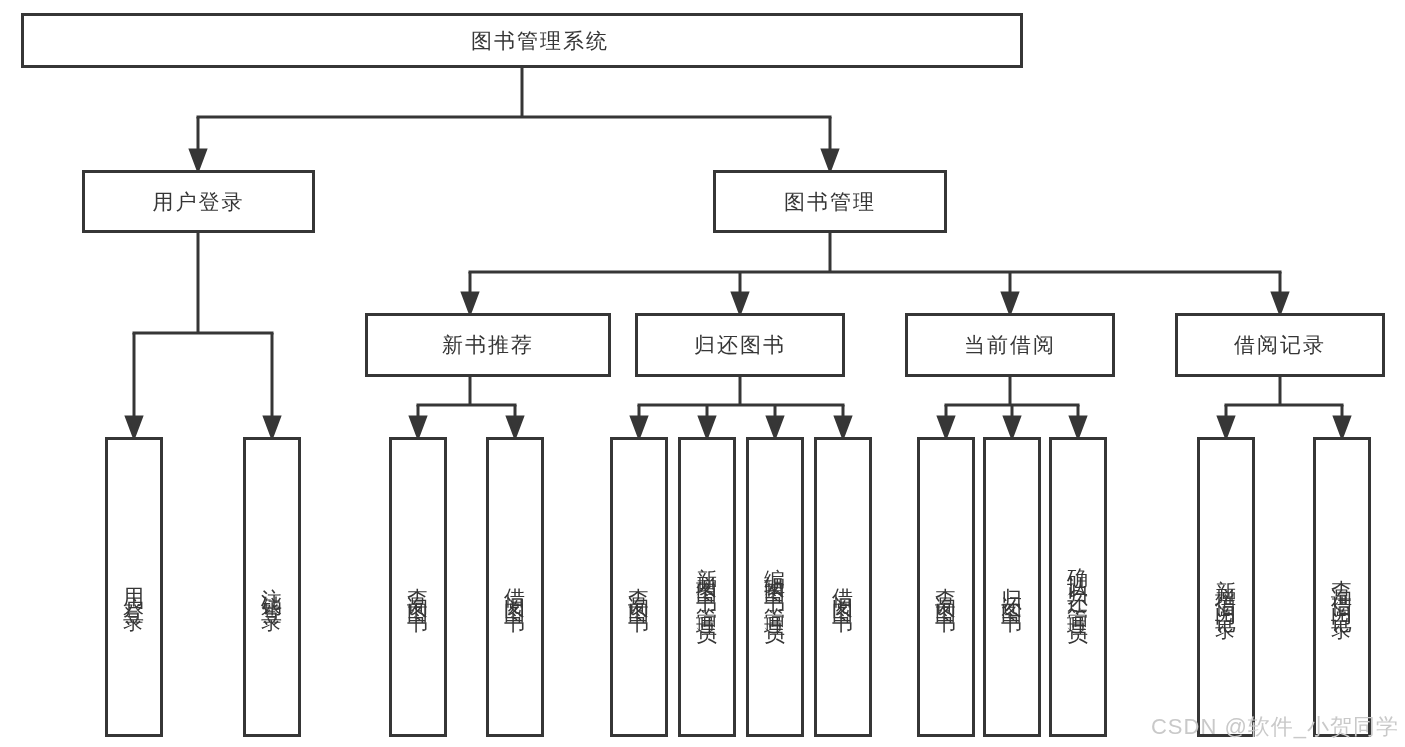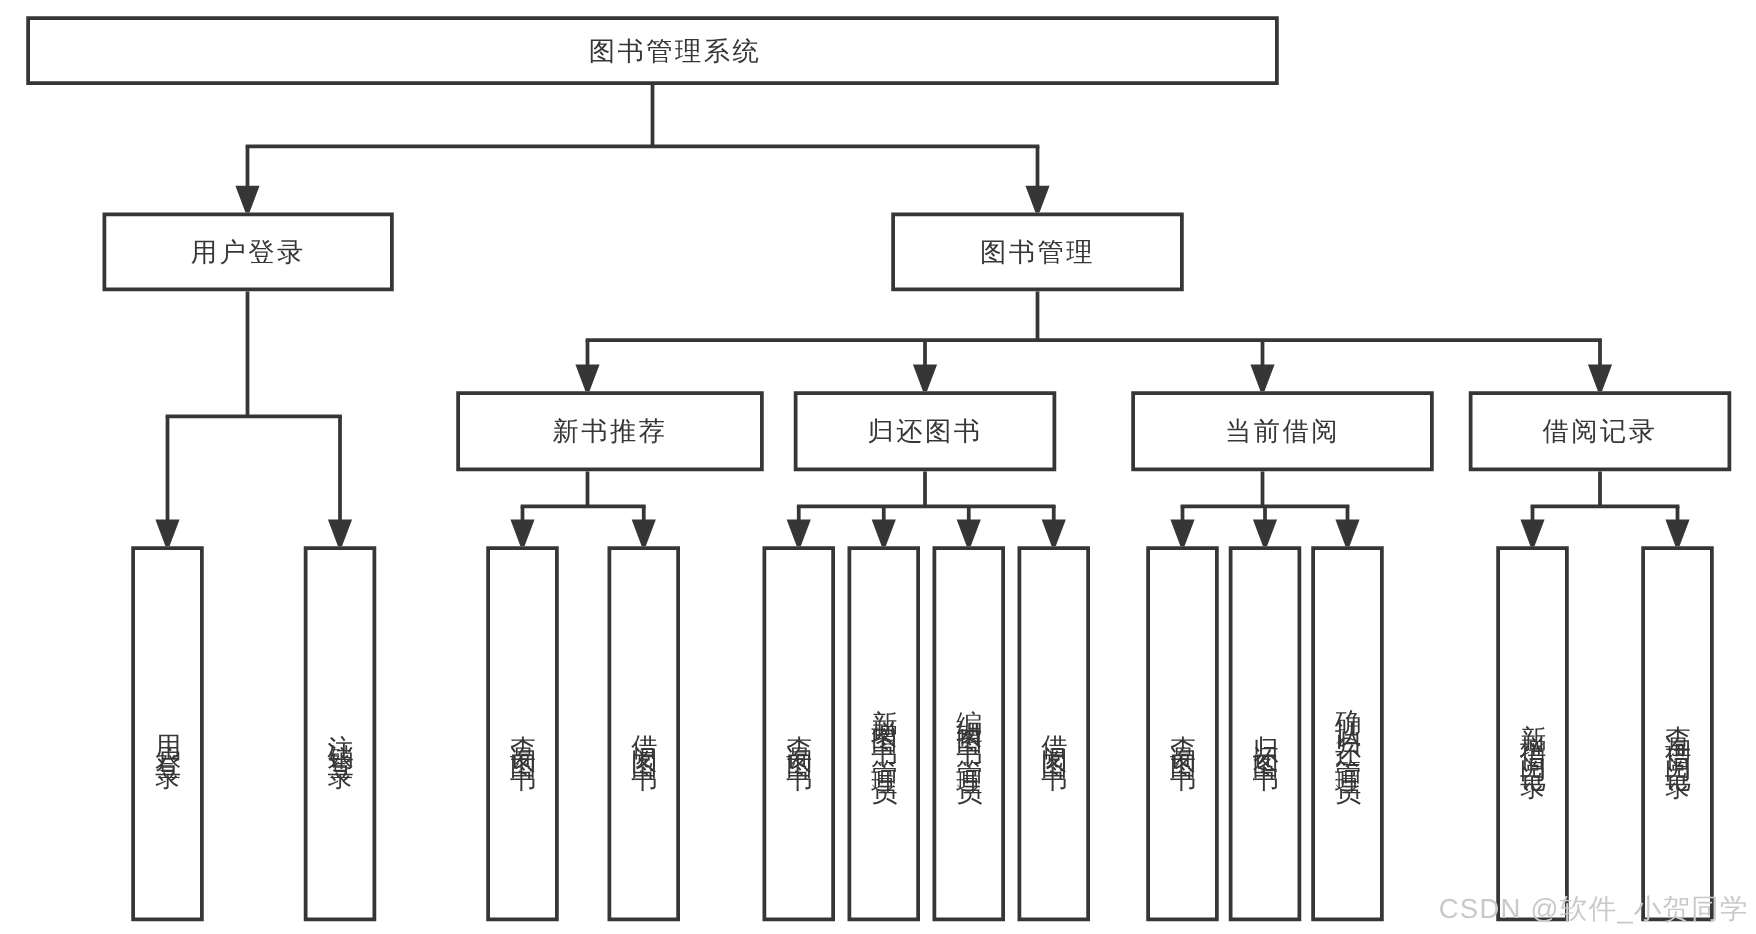--- a/index.html
+++ b/index.html
@@ -158,21 +158,21 @@
   <div class="node lvl2" style="left:713px; width:234px;">
     <span>图书管理</span>
   </div>
 
   <div class="node lvl3" style="left:365px; width:246px;">
     <span>新书推荐</span>
   </div>
   <div class="node lvl3" style="left:635px; width:210px;">
     <span>归还图书</span>
   </div>
-  <div class="node lvl3" style="left:905px; width:242px;align-items:center;">
+  <div class="node lvl3" style="left:905px; width:210px;align-items:center;">
     <span>当前借阅</span>
   </div>
   <div class="node lvl3" style="left:1175px; width:210px;">
     <span>借阅记录</span>
   </div>
 
   <div class="leaf" style="left:105px;">
     <span class="vtext">用户登录</span>
   </div>
   <div class="leaf" style="left:243px;">

